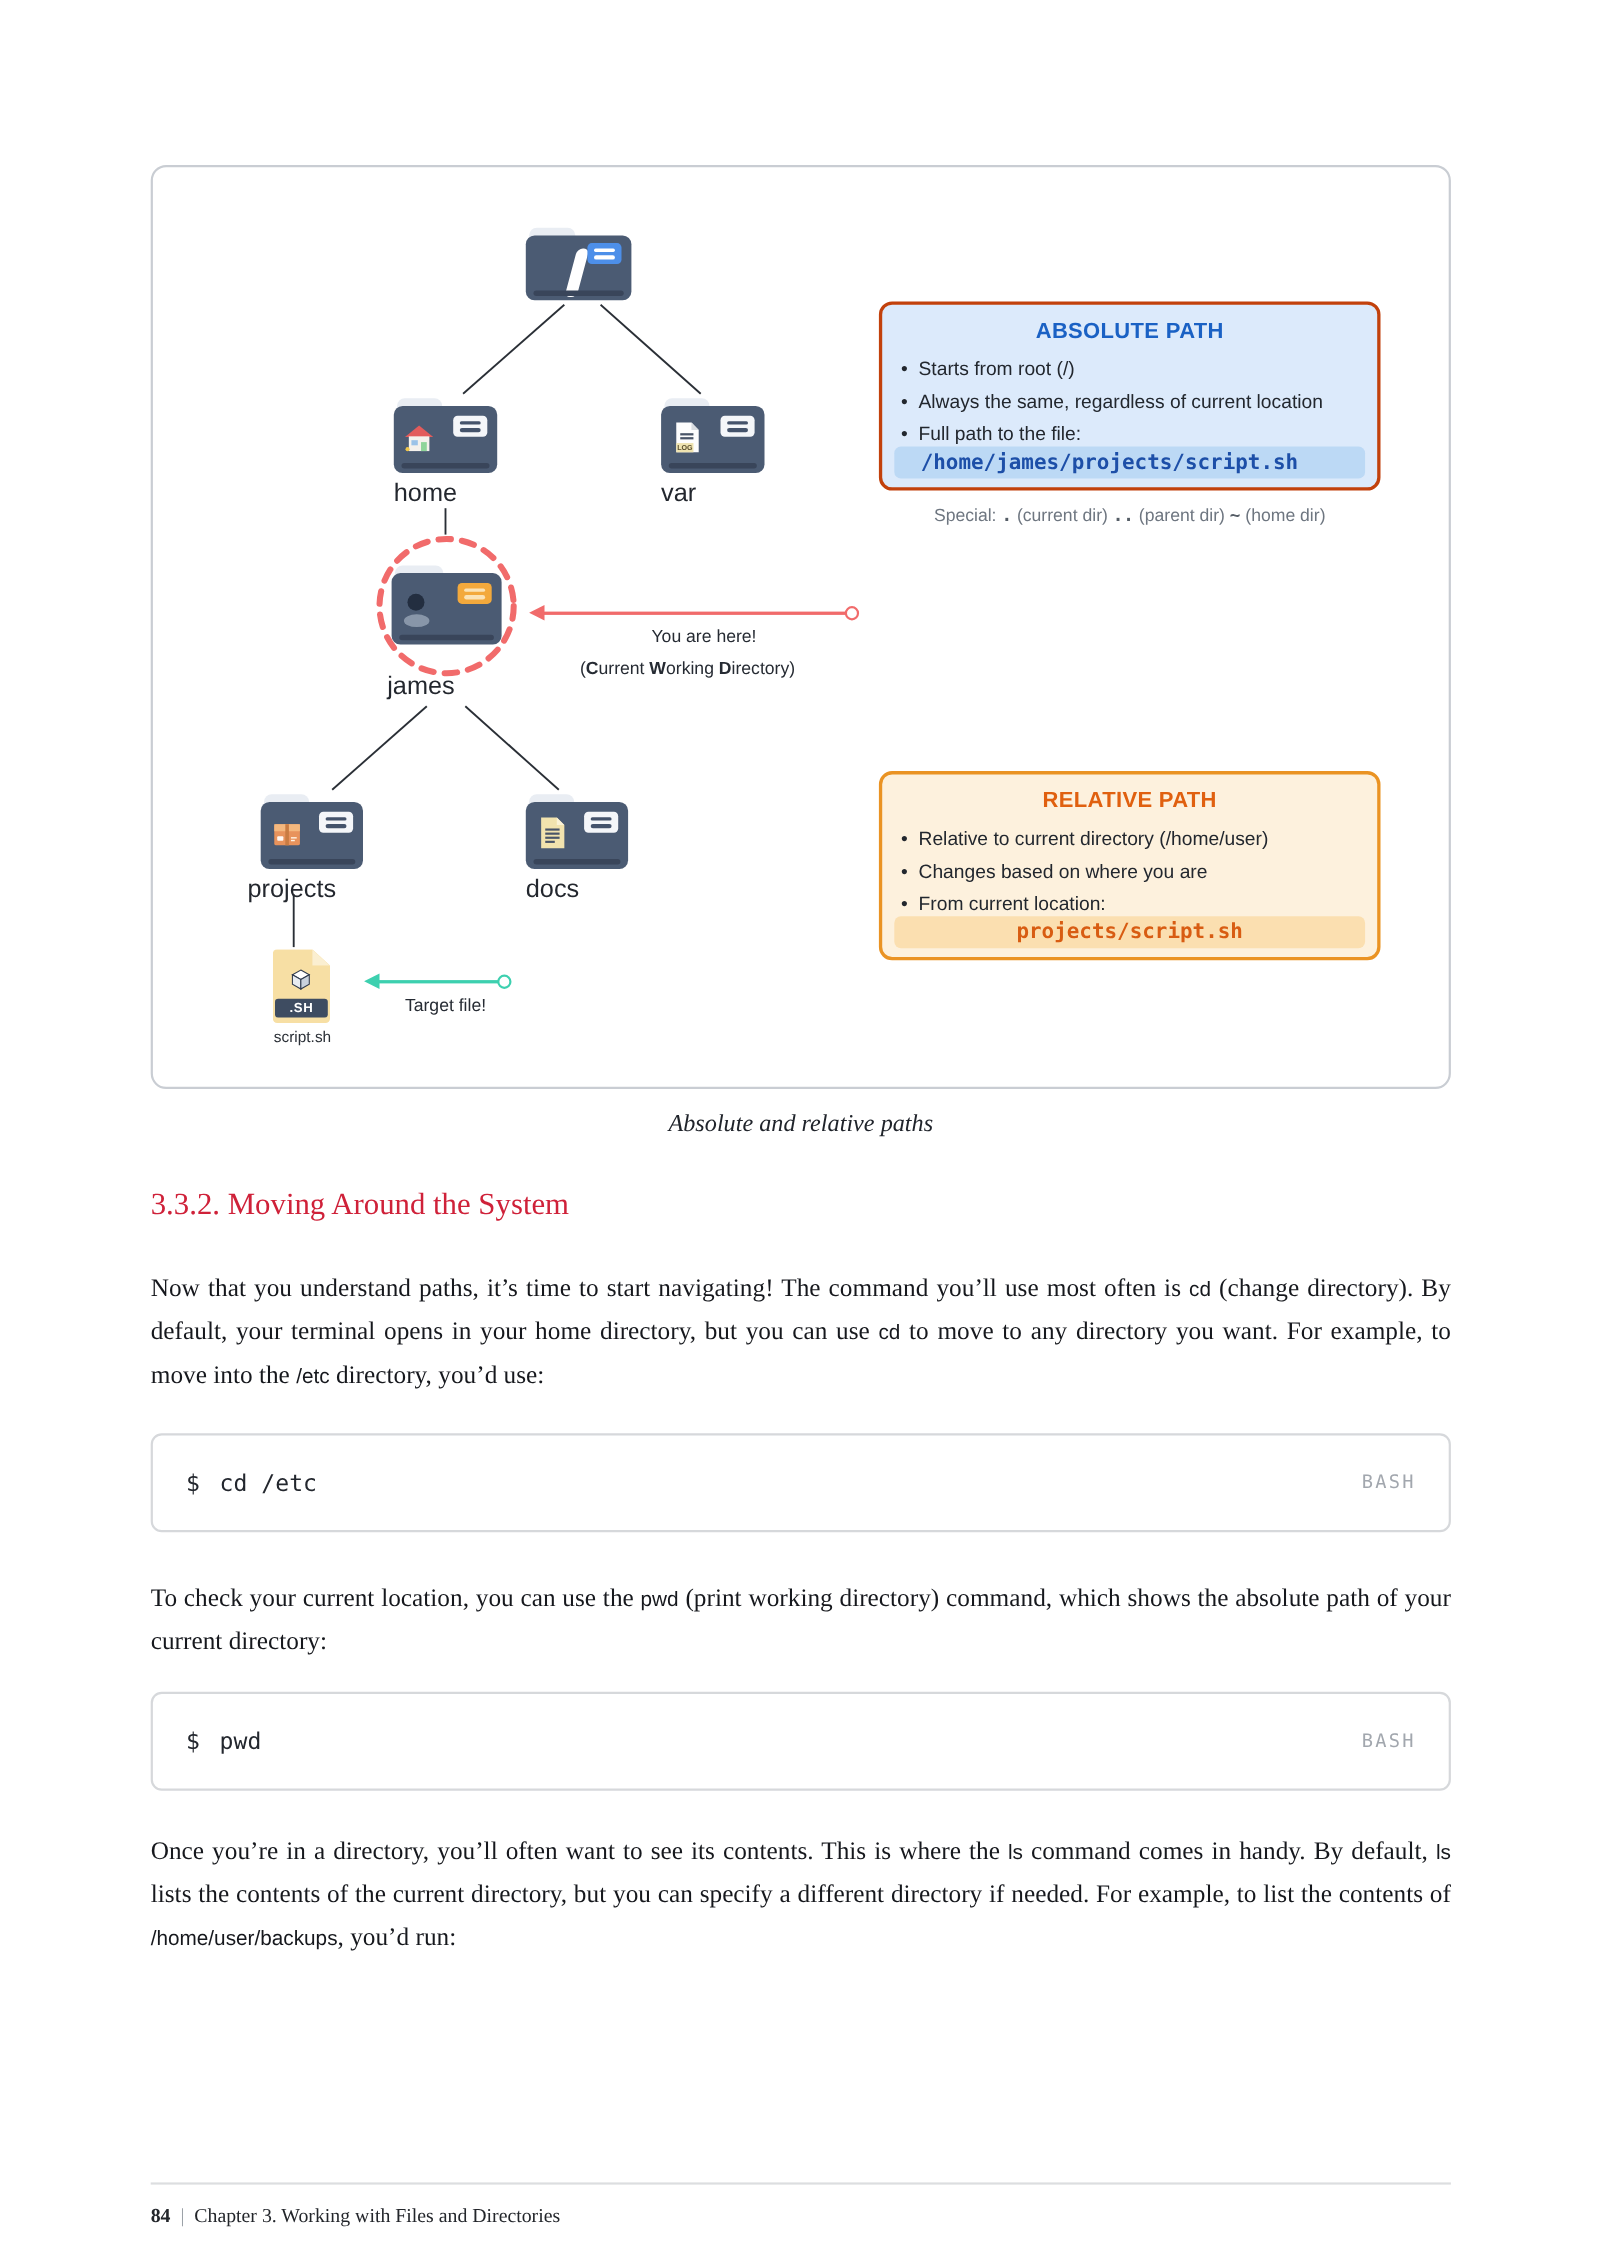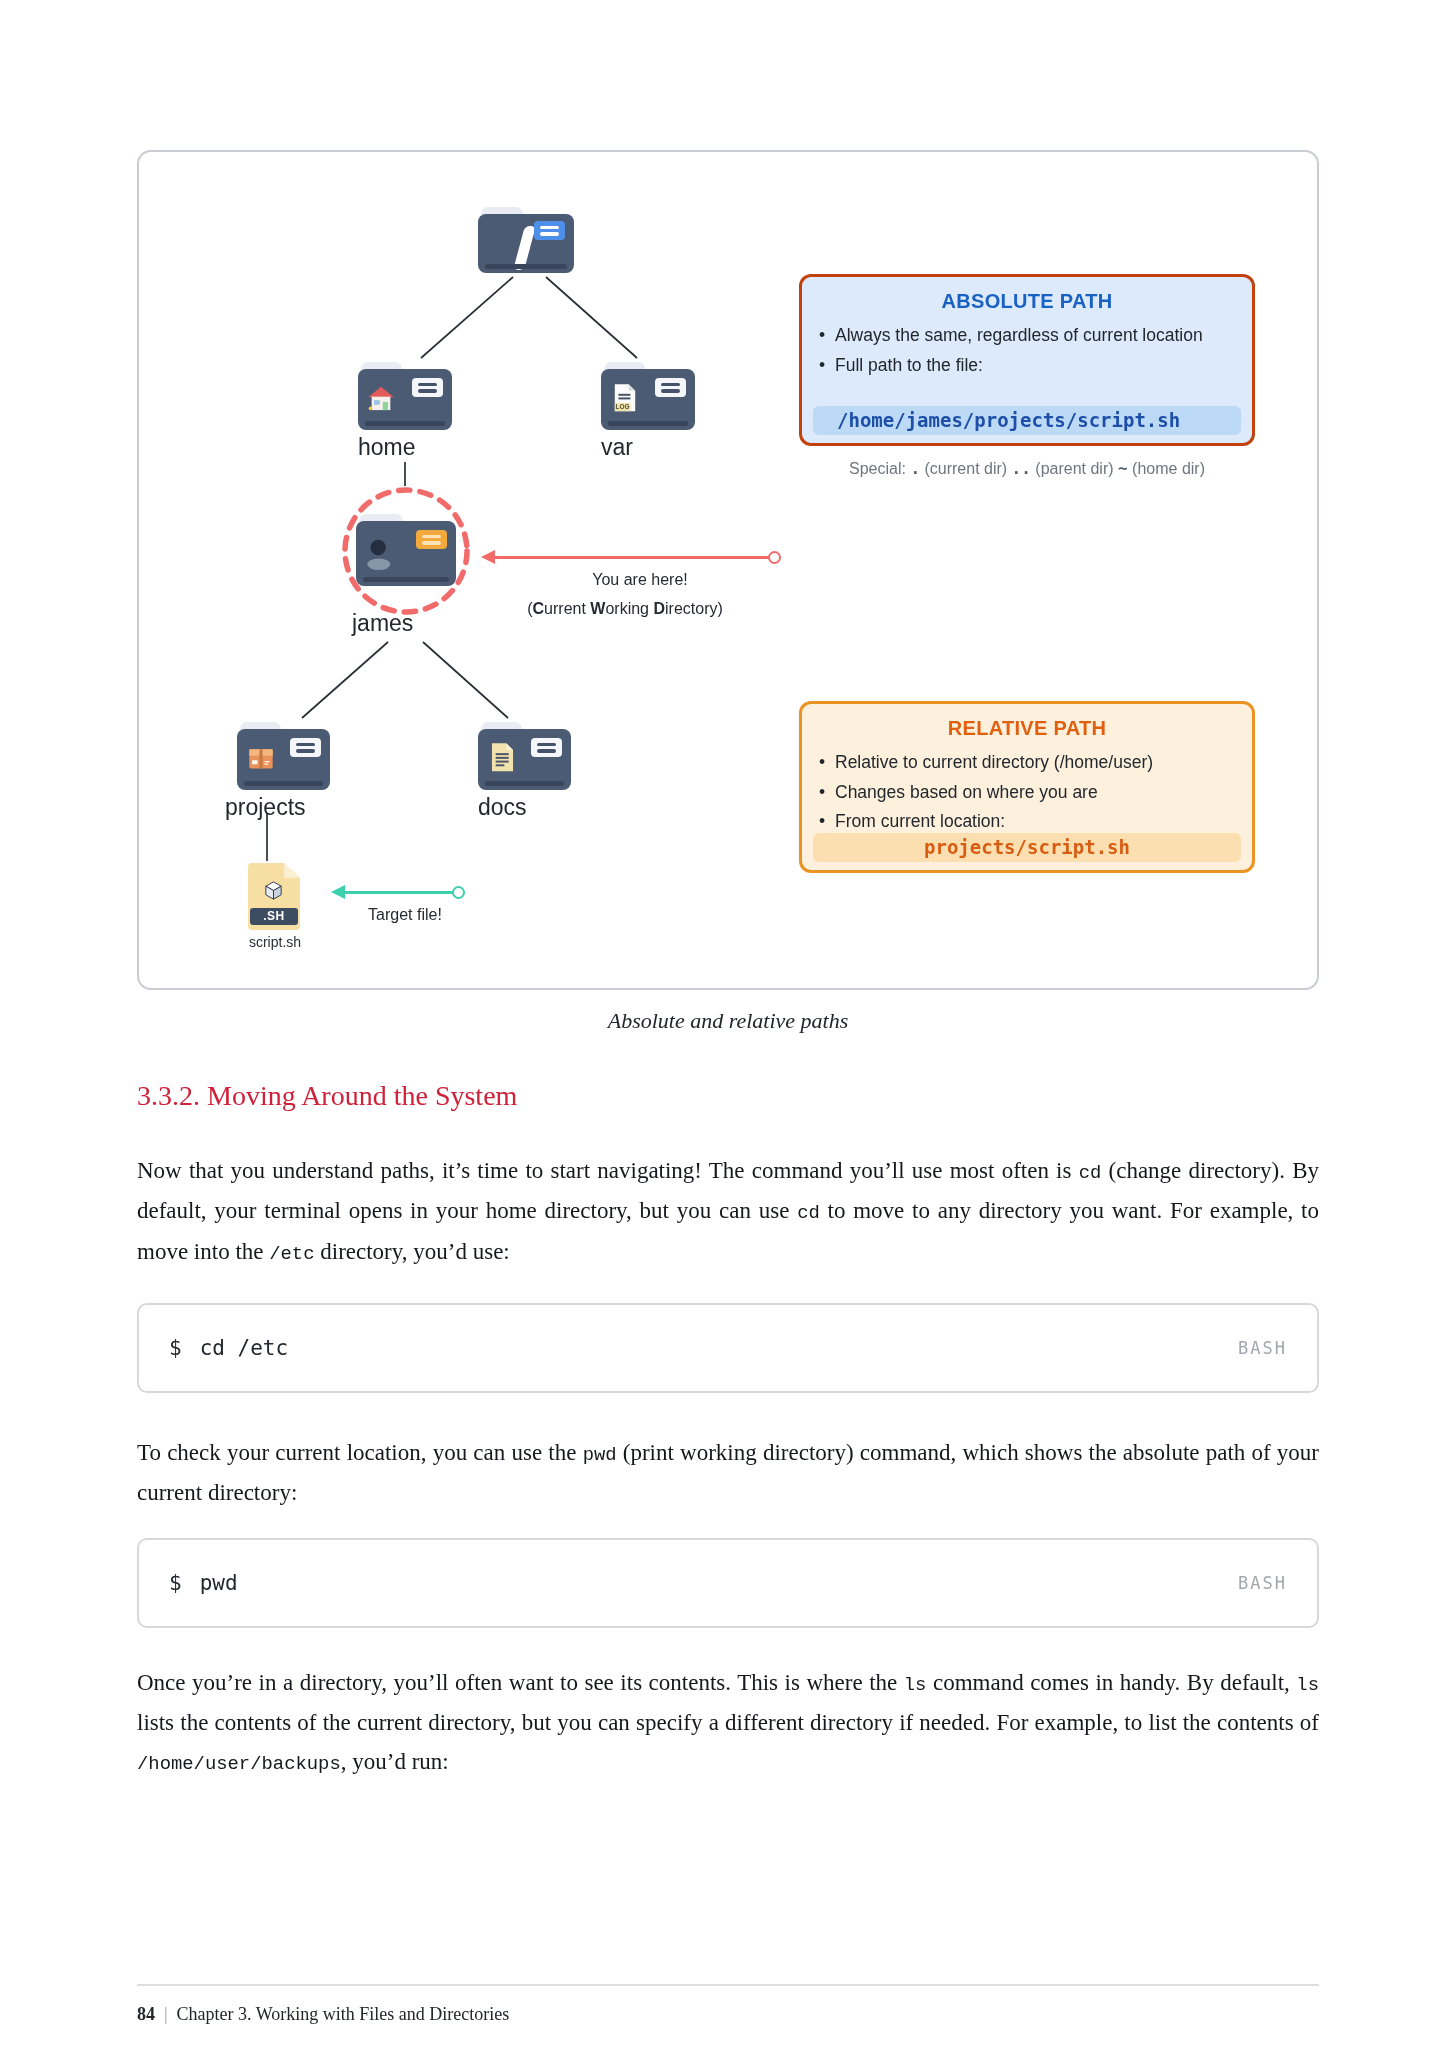--- a/index.html
+++ b/index.html
@@ -63,21 +63,21 @@
              font-family:"Liberation Sans", sans-serif; }
   .script-name { position:absolute; left:230px; top:934px; width:90px; text-align:center; font-size:14px; color:#2A2F36; }
 
   
   .caption { position:absolute; left:0; right:0; top:1008px; text-align:center;
              font-family:"Liberation Serif", serif; font-style:italic; font-size:22px; color:#20242B; }
   .heading { position:absolute; left:137px; top:1080px; font-family:"Liberation Serif", serif;
              font-weight:normal; font-size:28px; color:#CF2139; }
   .para { position:absolute; left:137px; width:1182px; font-family:"Liberation Serif", serif;
           font-size:23px; line-height:38.4px; color:#16181D; text-align:justify; }
-  .para .ric-m { font-family:Liberation Mono, monospace; font-size:0.82em; }
+  .para .ric-m { font-family:Liberation Sans, sans-serif; font-size:0.82em; }
   .ric-b { font-weight:bold; }
 
   .codeblock { position:absolute; left:137px; width:1182px; height:90px; border:2px solid #D6D8DB;
                border-radius:10px; box-sizing:border-box; display:flex; align-items:center; padding:0 30px;
                font-family:"DejaVu Sans Mono", monospace; background:#fff; }
   .cb-prompt { font-size:21px; color:#23272E; margin-right:18px; }
   .cb-cmd { font-size:21px; color:#23272E; flex:1; }
   .cb-lang { font-size:17px; color:#A2A7AE; letter-spacing:2px; }
 
   .footer-rule { position:absolute; left:137px; width:1182px; top:1984px; border-top:2px solid #DCDEE0; }
@@ -232,20 +232,21 @@
   <div class="script-name">script.sh</div>
 
   <div class="arrow-line" style="left:344px; top:891px; width:112px; background:#3DD0AF;"></div>
   <div class="arrow-head" style="left:331px; top:885px; border-right:14px solid #3DD0AF;"></div>
   <div class="arrow-dot" style="left:452px; top:886px; border-color:#3DD0AF;"></div>
   <div class="ann" style="left:320px; top:906px; width:170px;">Target file!</div>
 
   <div class="callout abs">
     <div class="c-title">ABSOLUTE PATH</div>
     <div class="c-bullets">
+      <div class="c-bullet">Starts from root (/)</div>
       <div class="c-bullet">Always the same, regardless of current location</div>
       <div class="c-bullet">Full path to the file:</div>
     </div>
     <div class="c-code">/home/james/projects/script.sh</div>
   </div>
   <div class="special"><span>Special: </span><span class="ric-m">.</span><span> (current dir) </span><span class="ric-m">..</span><span> (parent dir) </span><span class="ric-m">~</span><span> (home dir)</span></div>
 
   <div class="callout rel">
     <div class="c-title">RELATIVE PATH</div>
     <div class="c-bullets">

